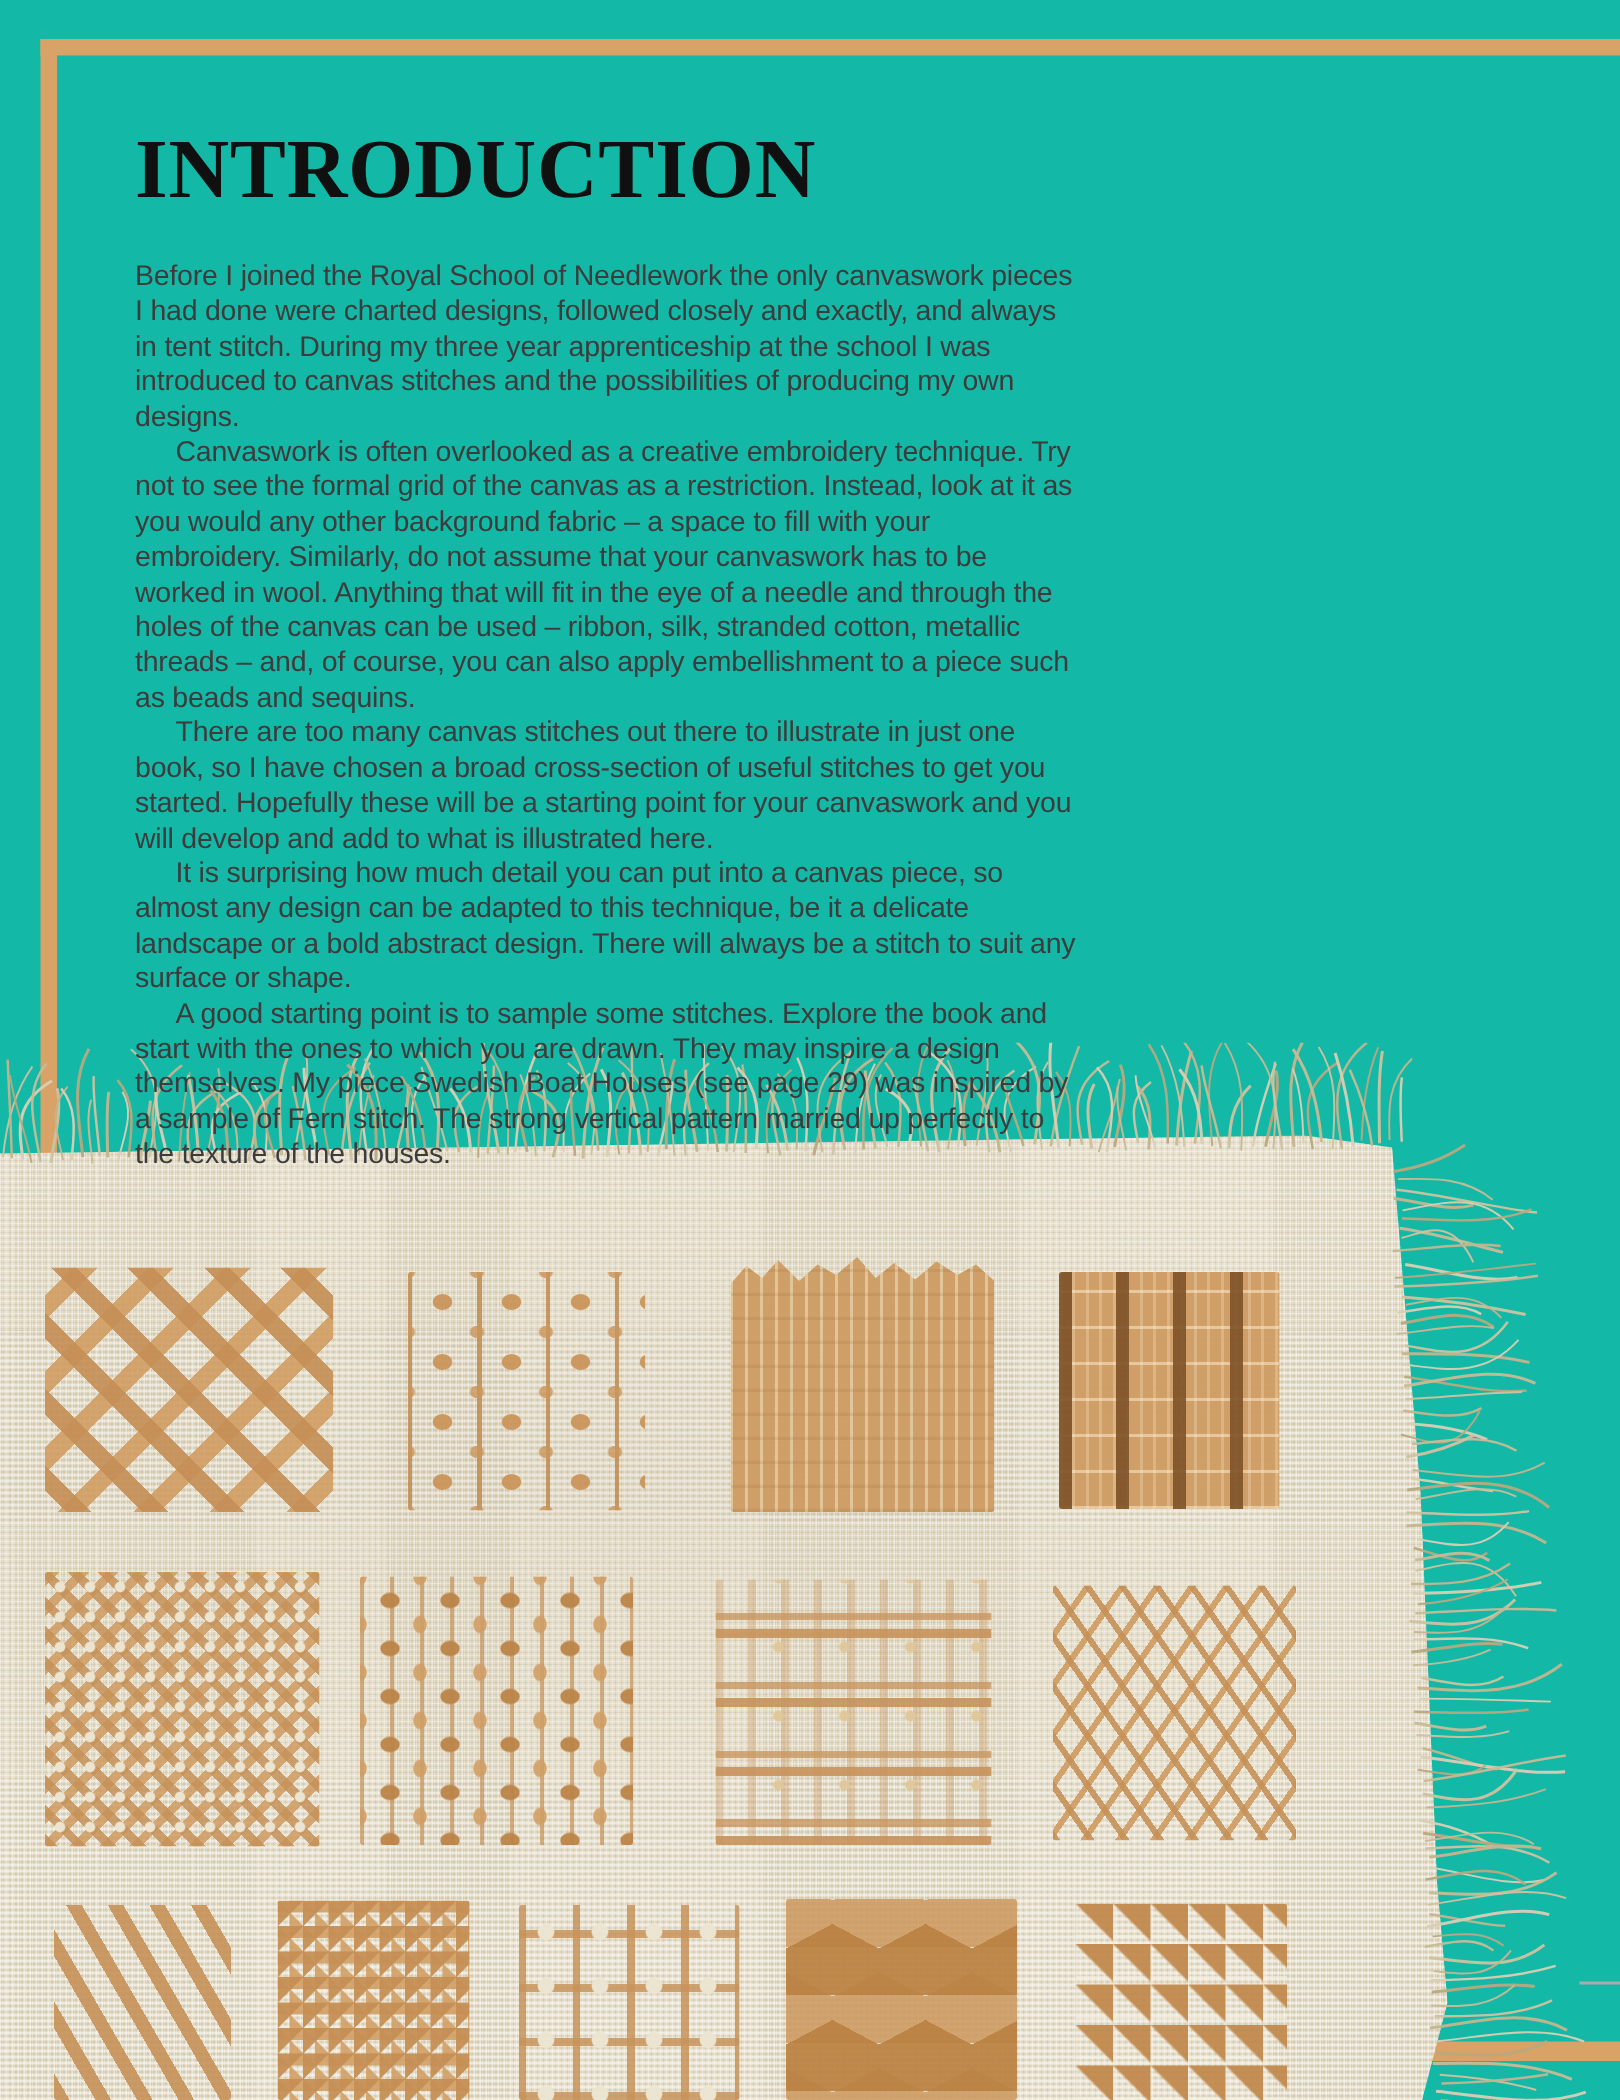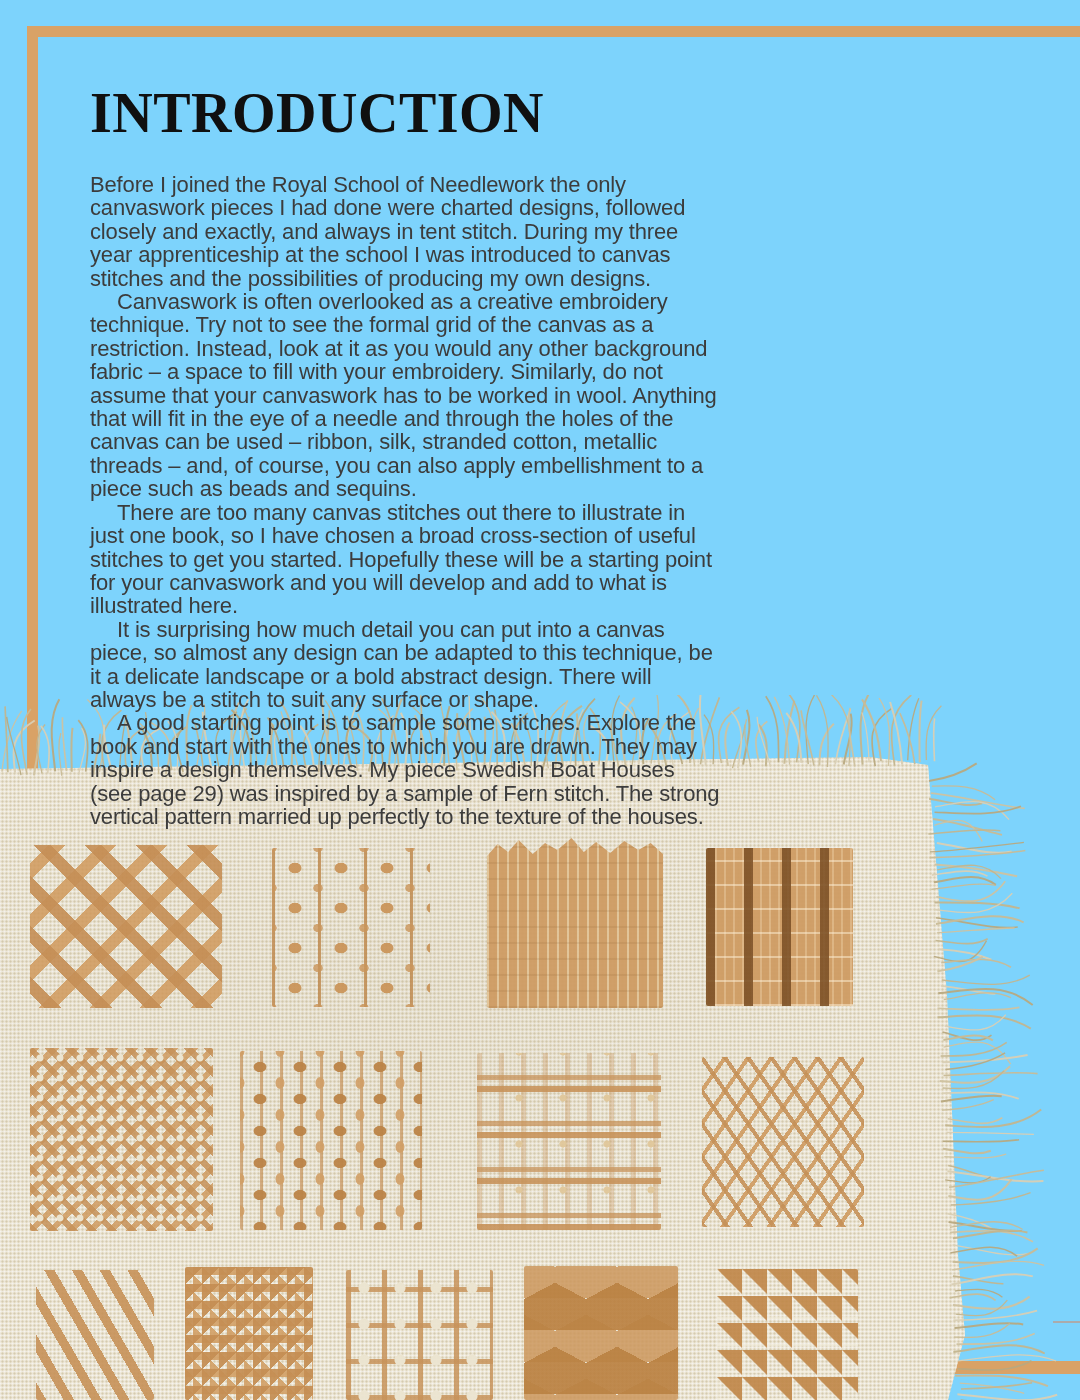--- a/index.html
+++ b/index.html
@@ -1,29 +1,29 @@
 <!DOCTYPE html>
 <html><head>
 <meta charset="utf-8">
 <style>
   html,body{margin:0;padding:0;background:#fff;}
-  .page{position:relative;width:1080px;height:1400px;background:#7dd3fc;overflow:hidden;
+  .page{position:relative;width:1080px;height:1400px;background:#14b8a6;overflow:hidden;
         font-family:"Liberation Sans",sans-serif;}
   
   .band{position:absolute;background:#d9a266;z-index:1;}
   .band-top{left:27px;top:26px;width:1053px;height:11px;}
   .band-left{left:27px;top:26px;width:11px;height:752px;}
   .band-bottom{left:27px;top:1361px;width:1053px;height:13px;}
   .hairline{position:absolute;left:1053px;top:1321px;width:27px;height:2px;background:#ababab;z-index:1;}
   
   h1.title{position:absolute;left:90px;top:84px;margin:0;z-index:3;
       font-family:"Liberation Serif",serif;font-weight:700;font-size:56px;
       letter-spacing:.5px;color:#101010;line-height:1.05;}
   .body-text{position:absolute;left:90px;top:173px;width:630px;z-index:3;
-      font-size:22px;line-height:23.4px;letter-spacing:-0.15px;color:#3c3c3c;}
+      font-size:19px;line-height:23.4px;letter-spacing:-0.15px;color:#3c3c3c;}
   .body-text p{margin:0;}
   .body-text p + p{text-indent:27px;}
   
   .photo{position:absolute;left:0;top:695px;width:1080px;height:705px;margin:0;z-index:2;overflow:hidden;}
   .fabric{position:absolute;inset:0;
       background-color:#ebe4d0;
       background-image:
         radial-gradient(620px 320px at 38% 42%, rgba(125,105,60,.06), transparent),
         repeating-linear-gradient(0deg, rgba(255,255,255,.55) 0 1px, transparent 1px 4px),
         repeating-linear-gradient(90deg, rgba(255,255,255,.5) 0 1px, transparent 1px 4px),

